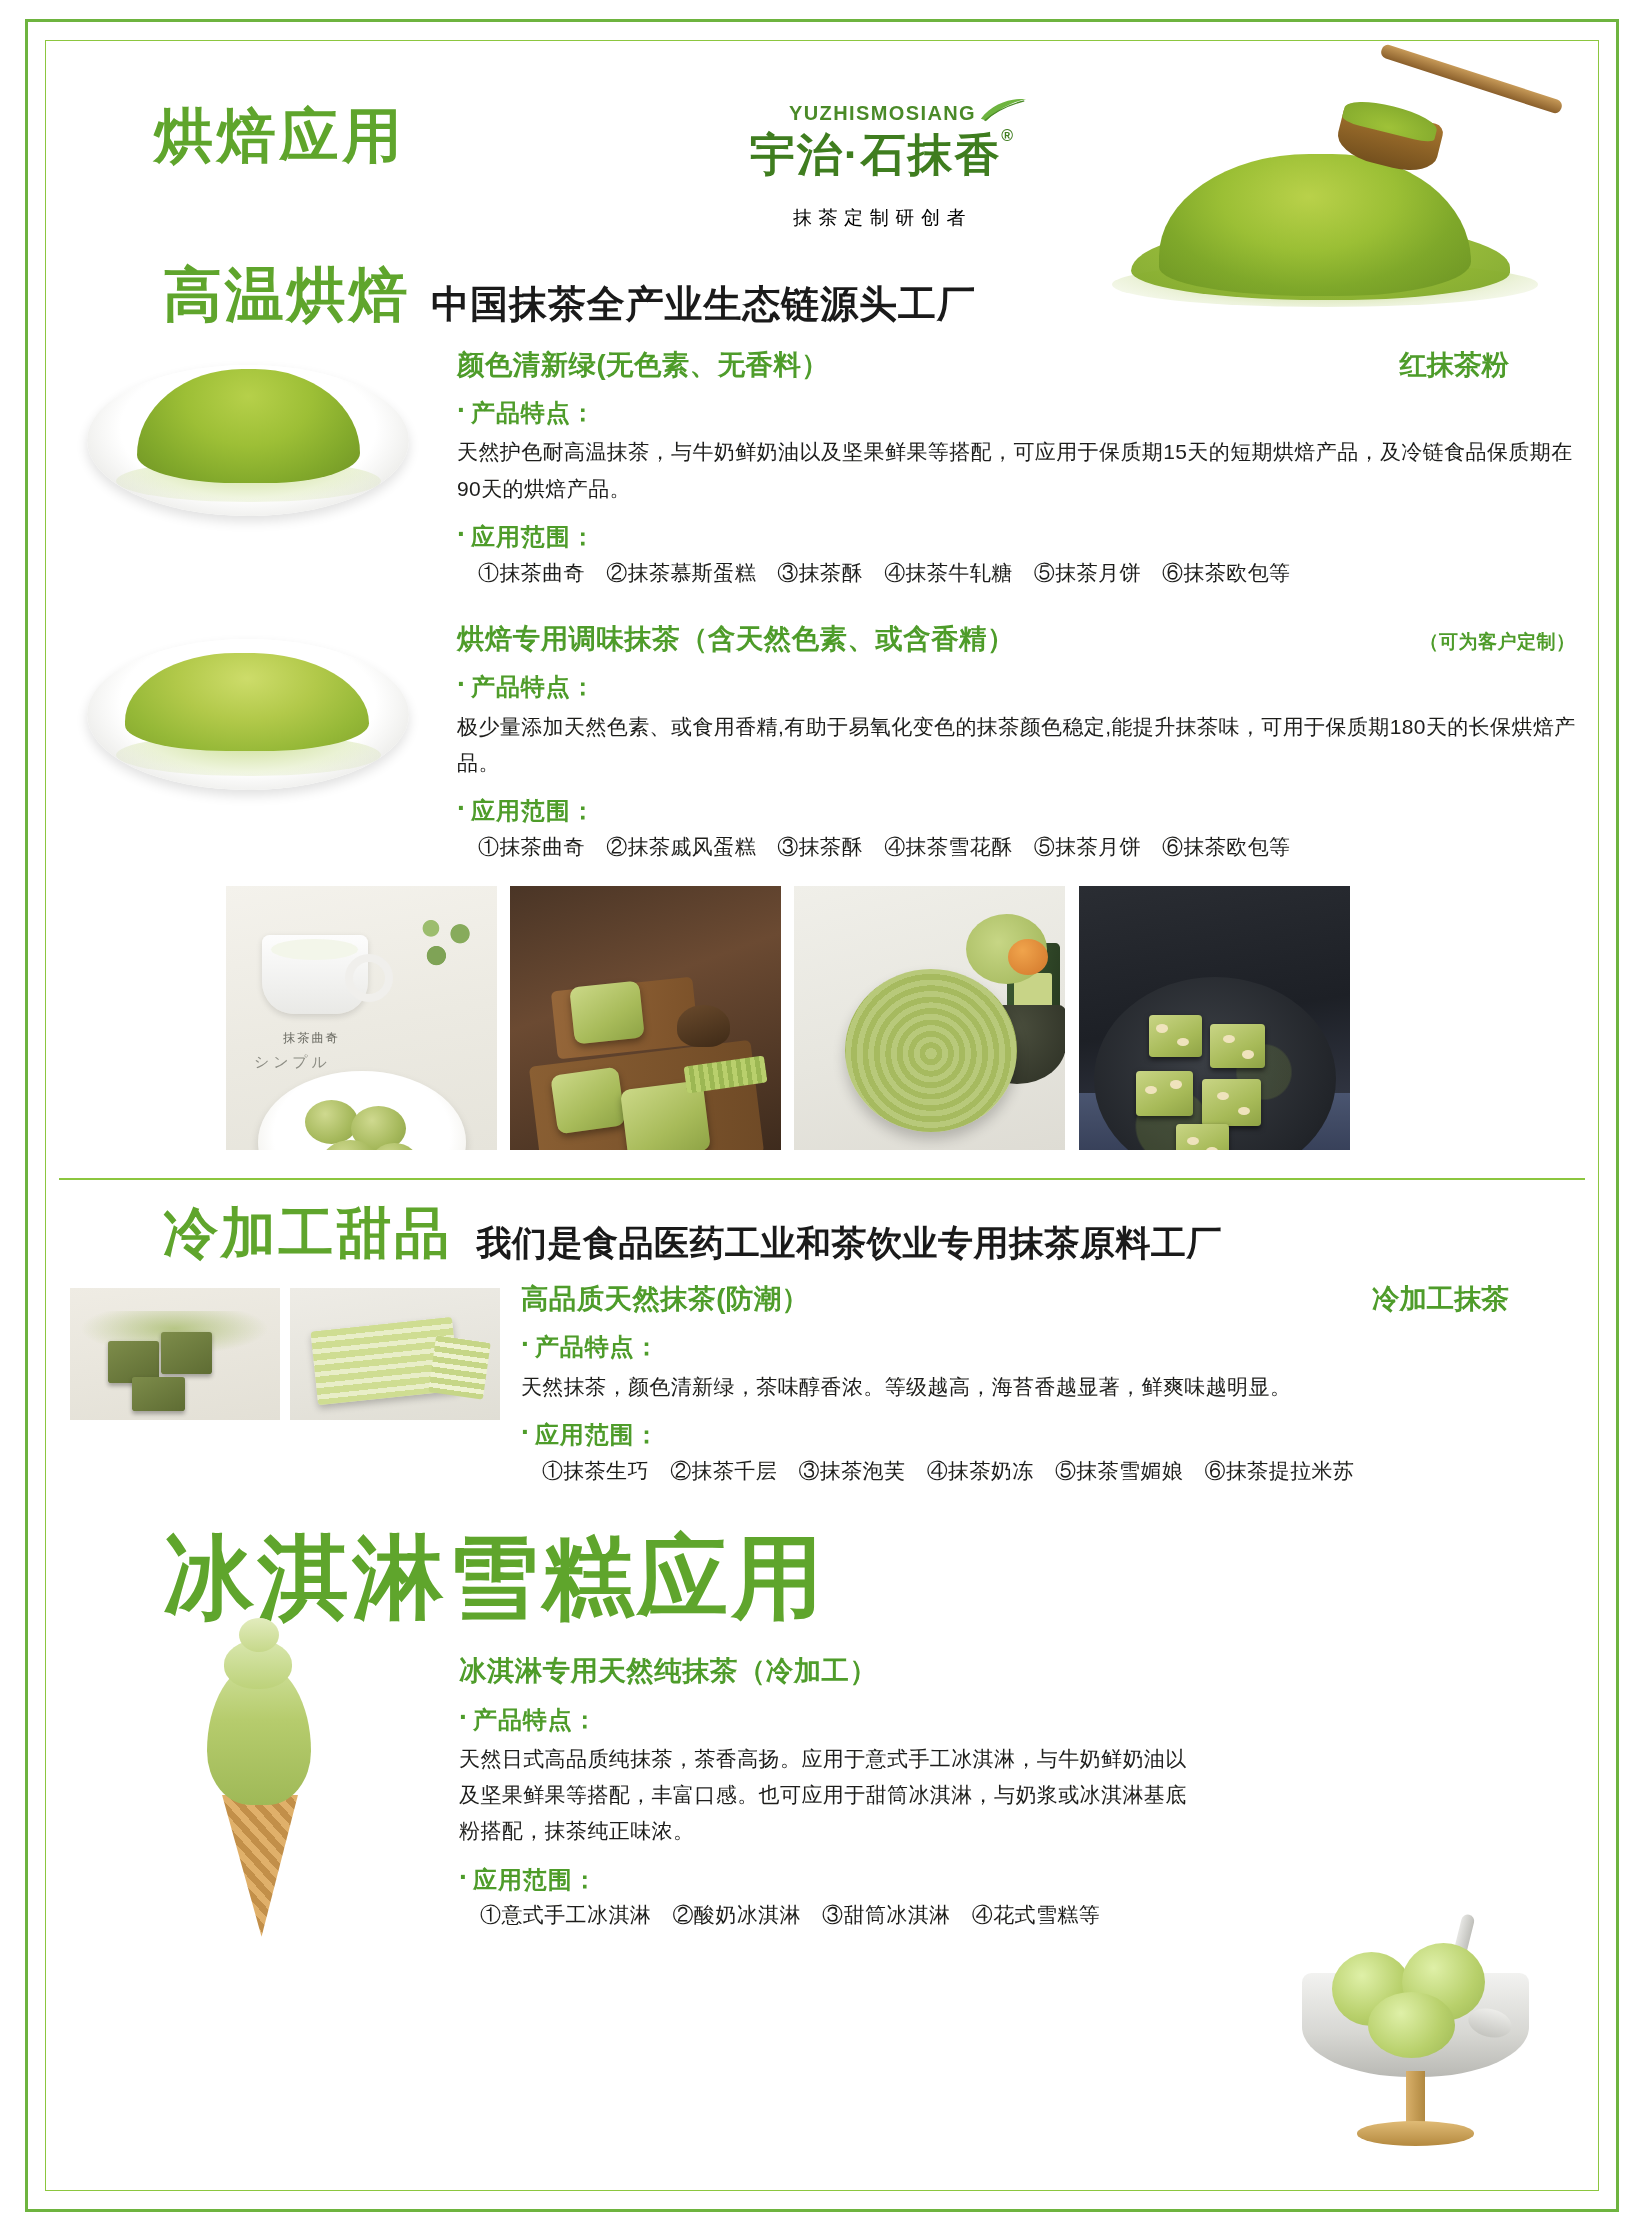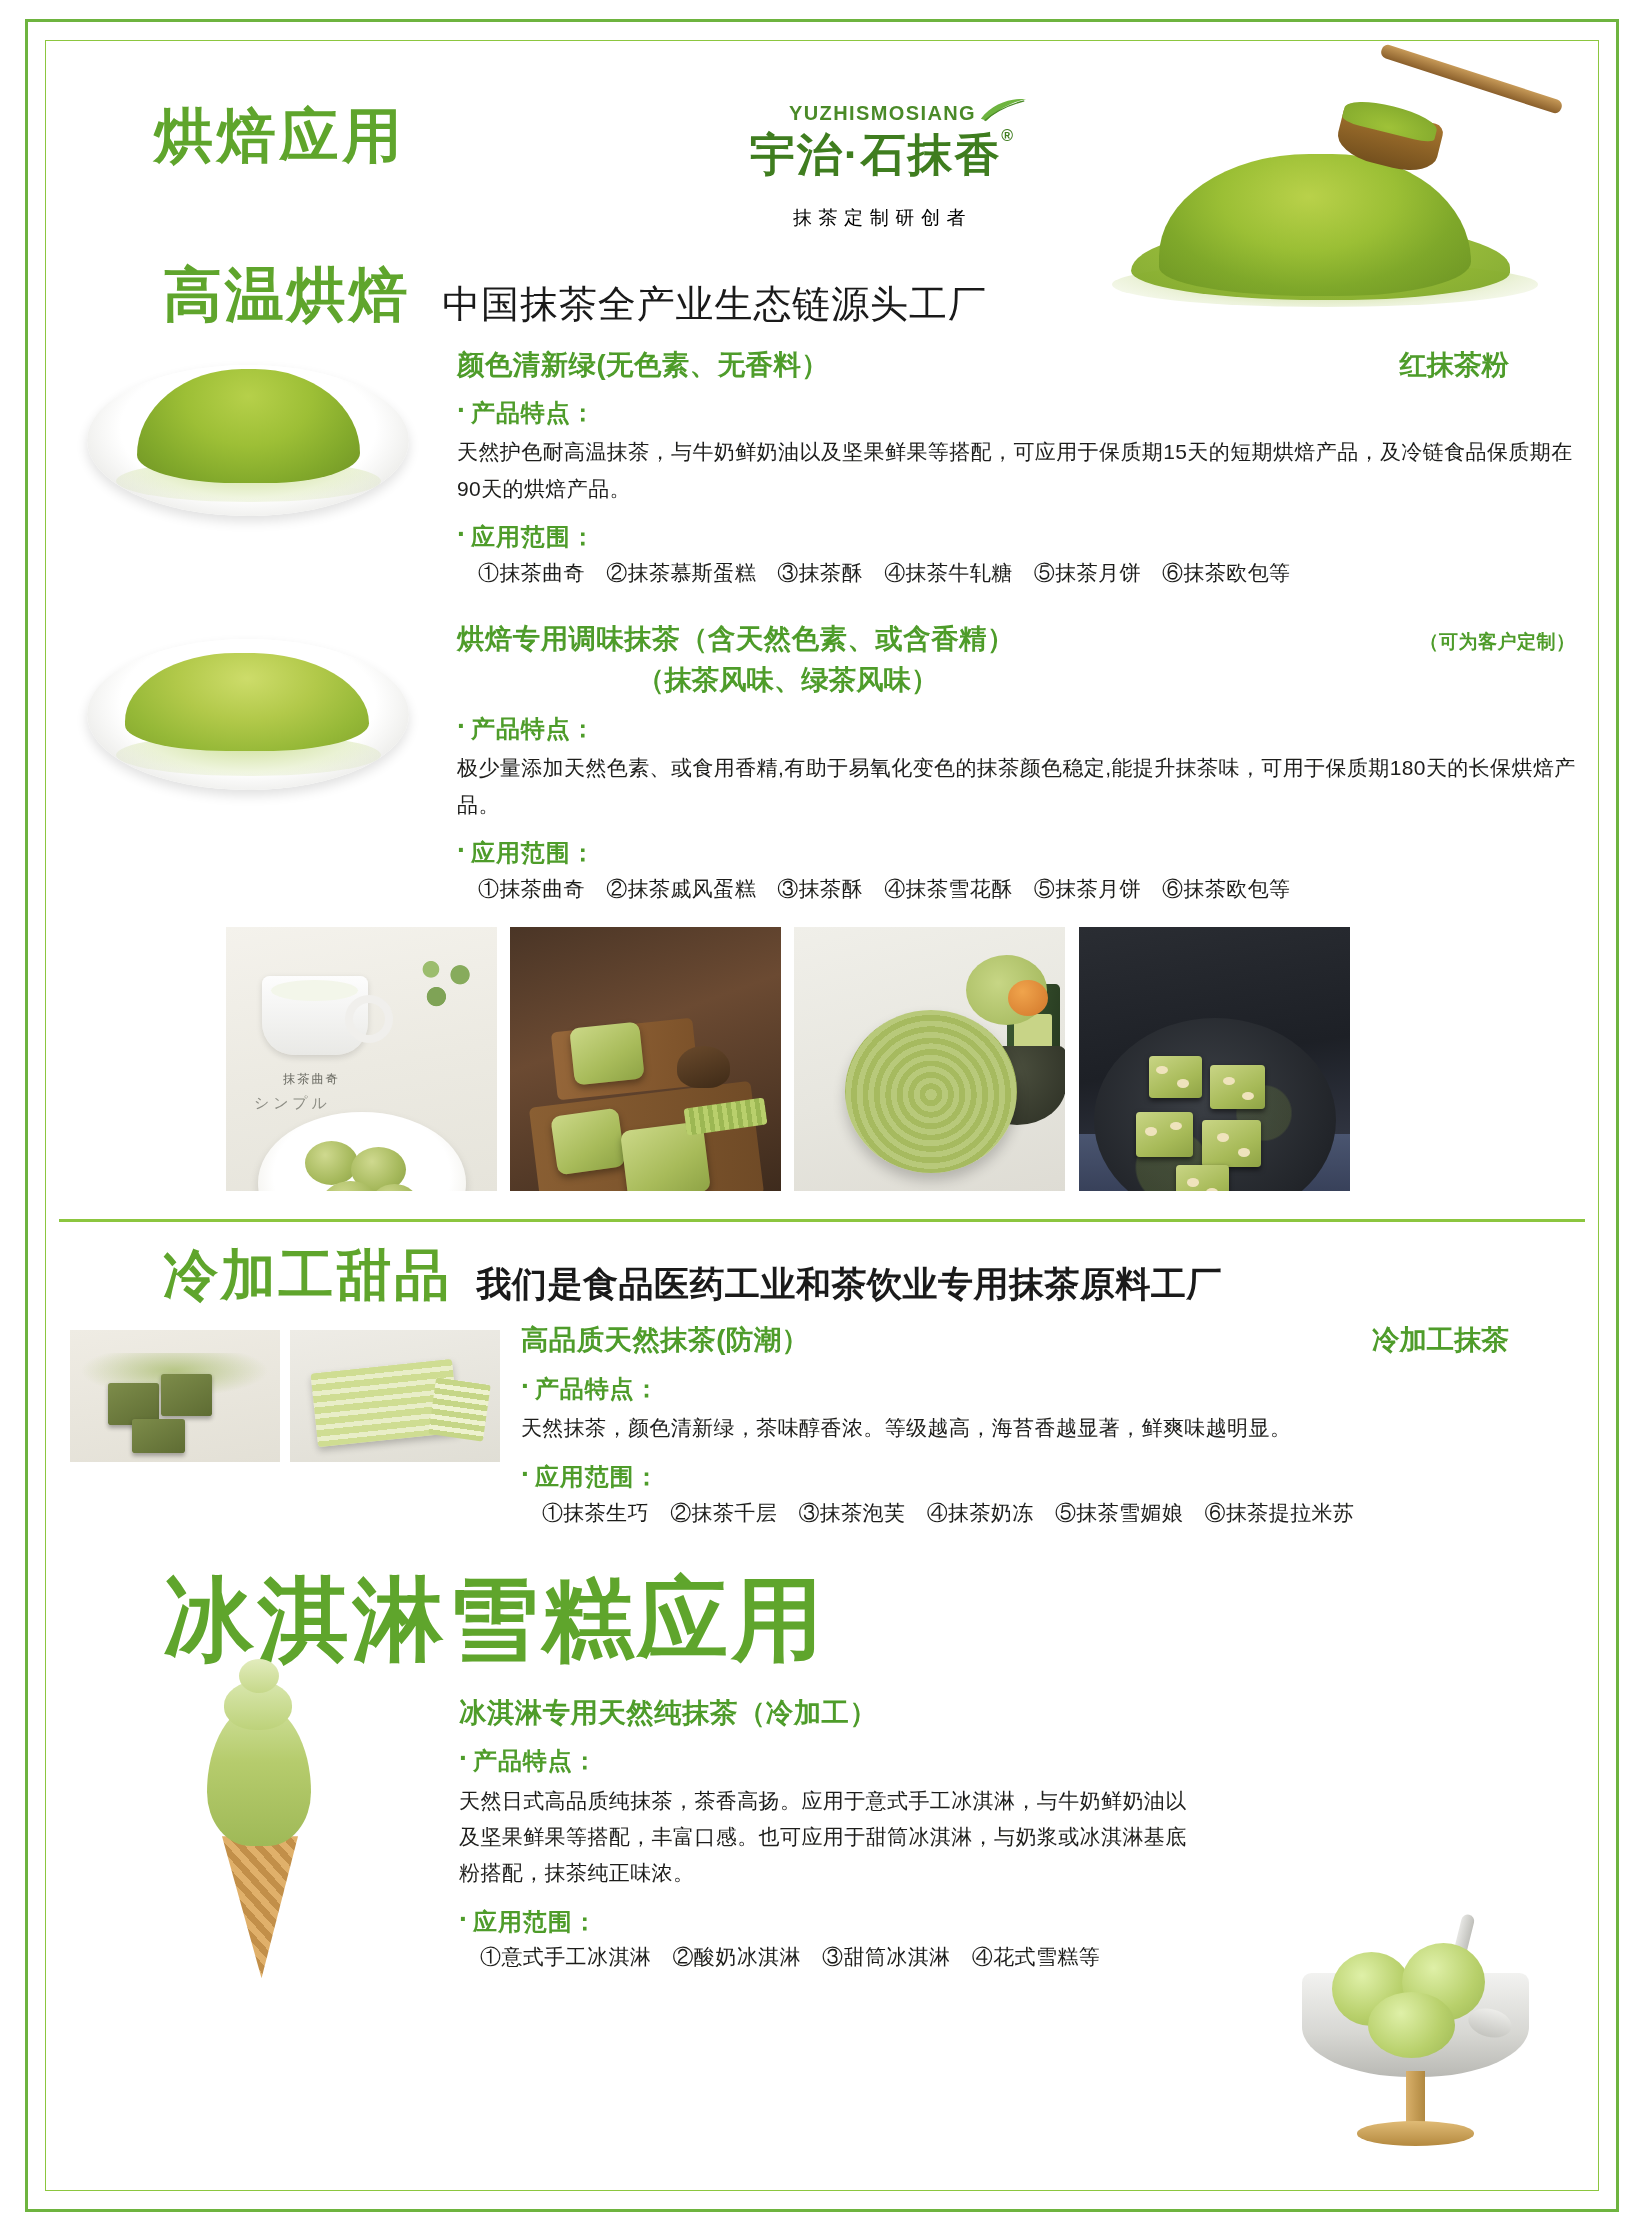--- a/index.html
+++ b/index.html
@@ -95,23 +95,23 @@
   }
   .title-hot {
     font-size: 59px;
     font-weight: bold;
     color: #5fa52c;
     letter-spacing: 2.8px;
     font-family: "DejaVu Sans", "Liberation Sans", sans-serif;
   }
   .factory-line {
     font-size: 38px;
-    font-weight: normal;
+    font-weight: bold;
     color: #1a1a1a;
-    margin-left: 32px;
+    margin-left: 21px;
     margin-bottom: 5.7px;
     letter-spacing: 0.9px;
   }
   
   .powder-photo {
     position: absolute;
     right: 19px; top: 9.5px;
     width: 492px; height: 246px;
   }
   .powder-mound {
@@ -543,21 +543,20 @@
       <div class="bowl">
         <div class="bowl-dish"></div>
         <div class="bowl-dust"></div>
         <div class="bowl-powder fine"></div>
       </div>
       <div class="prod-text">
         <div class="prod-head">
           <div class="prod-title">烘焙专用调味抹茶（含天然色素、或含香精）</div>
           <div class="prod-title" style="font-size:19px;padding-right:9.5px;">（可为客户定制）</div>
         </div>
-        <div class="prod-title2">（抹茶风味、绿茶风味）</div>
         <div class="sect-label">产品特点：</div>
         <div class="body-text">极少量添加天然色素、或食用香精,有助于易氧化变色的抹茶颜色稳定,能提升抹茶味，可用于保质期180天的长保烘焙产品。</div>
         <div class="sect-label">应用范围：</div>
         <div class="apply-list">
           <span>①抹茶曲奇</span>
           <span>②抹茶戚风蛋糕</span>
           <span>③抹茶酥</span>
           <span>④抹茶雪花酥</span>
           <span>⑤抹茶月饼</span>
           <span>⑥抹茶欧包等</span>

